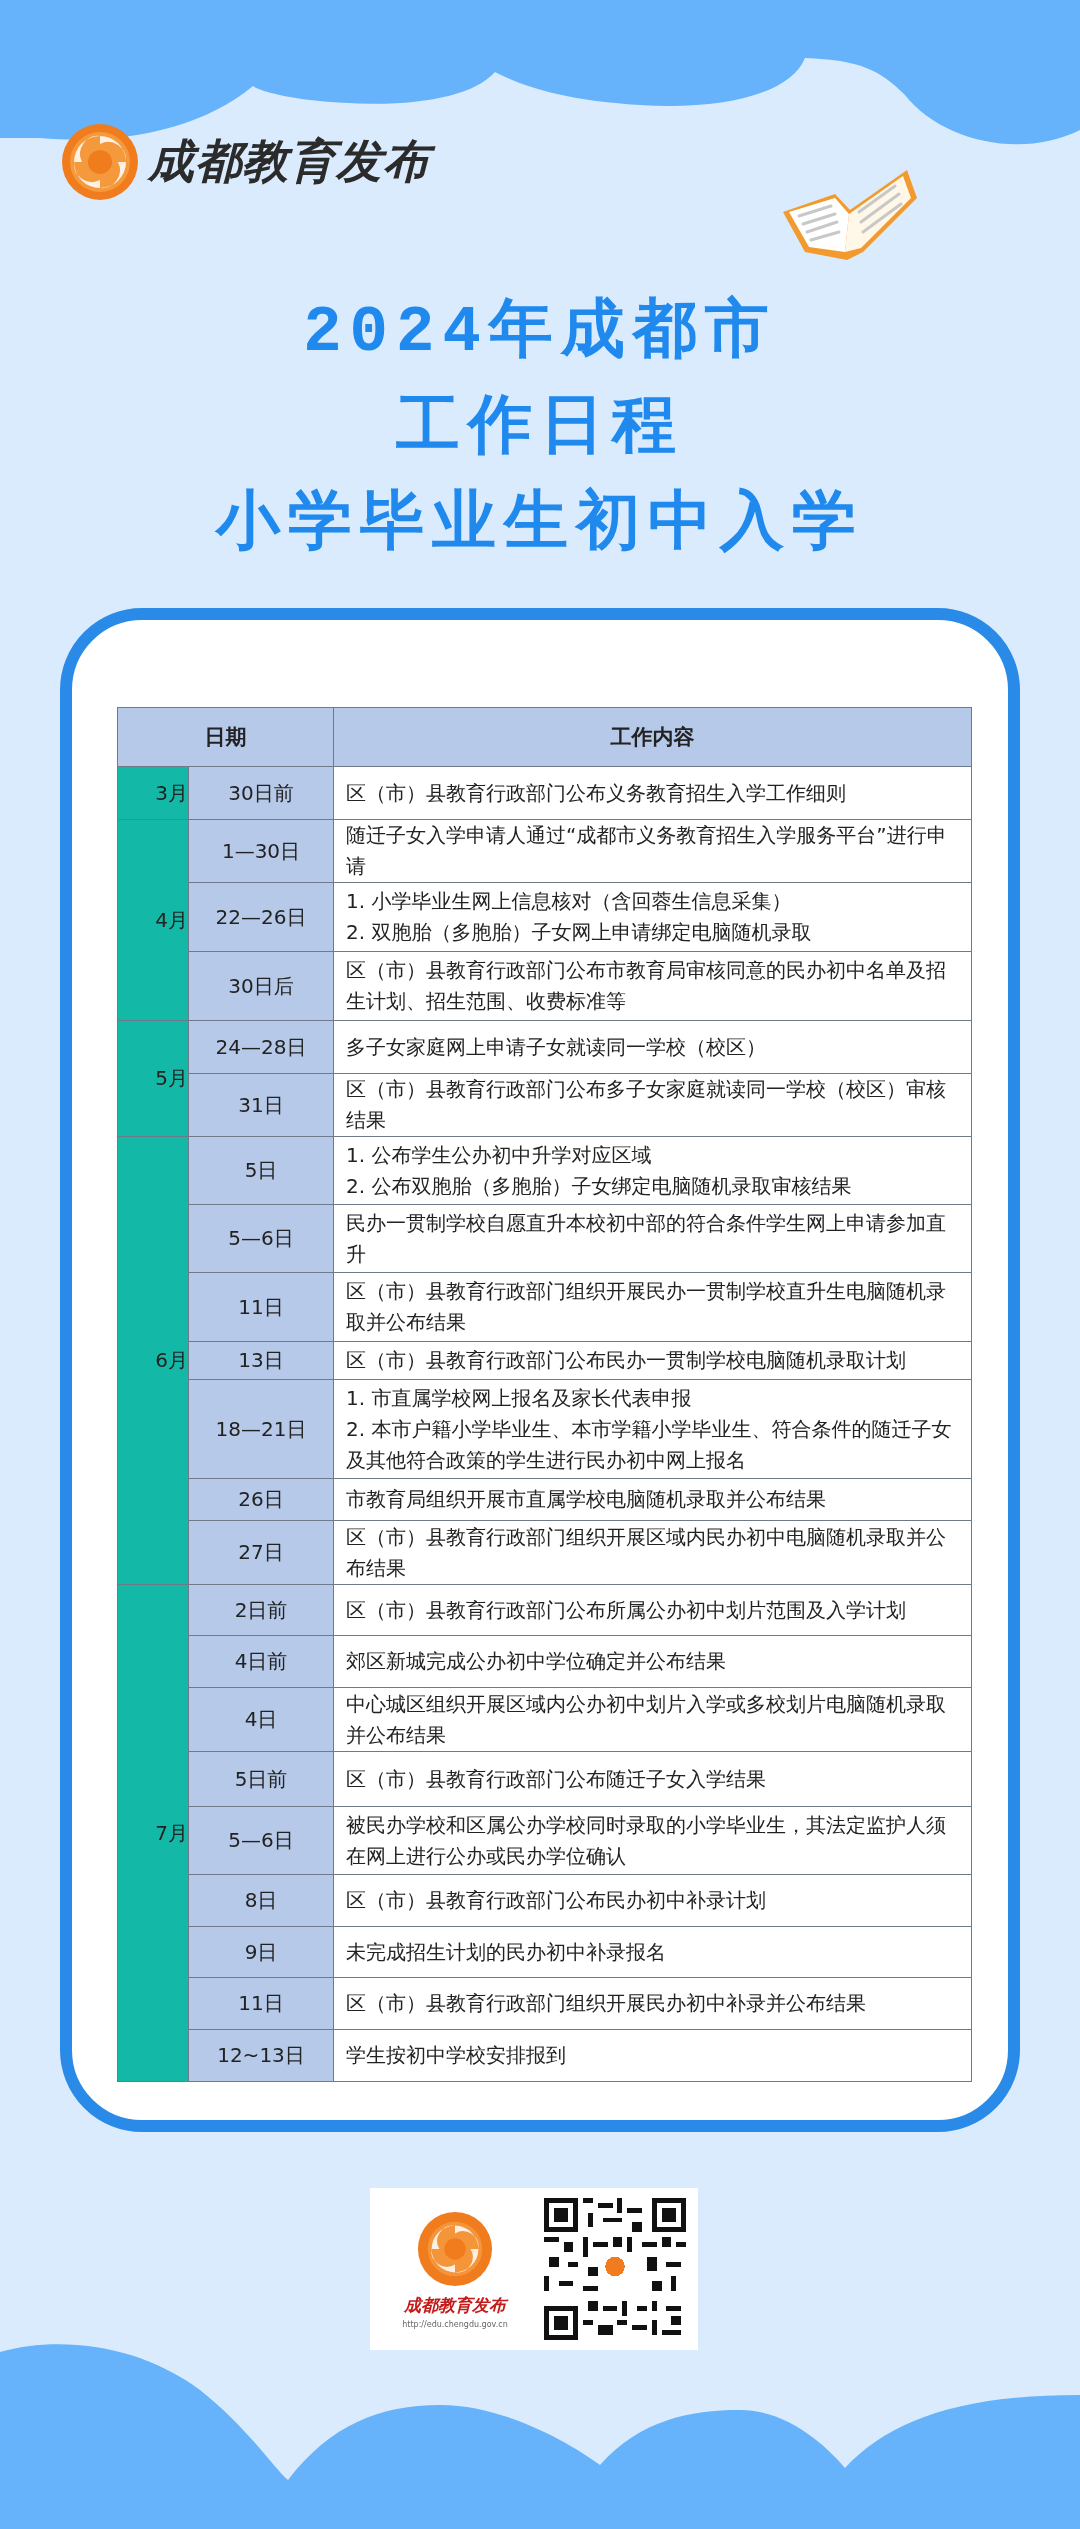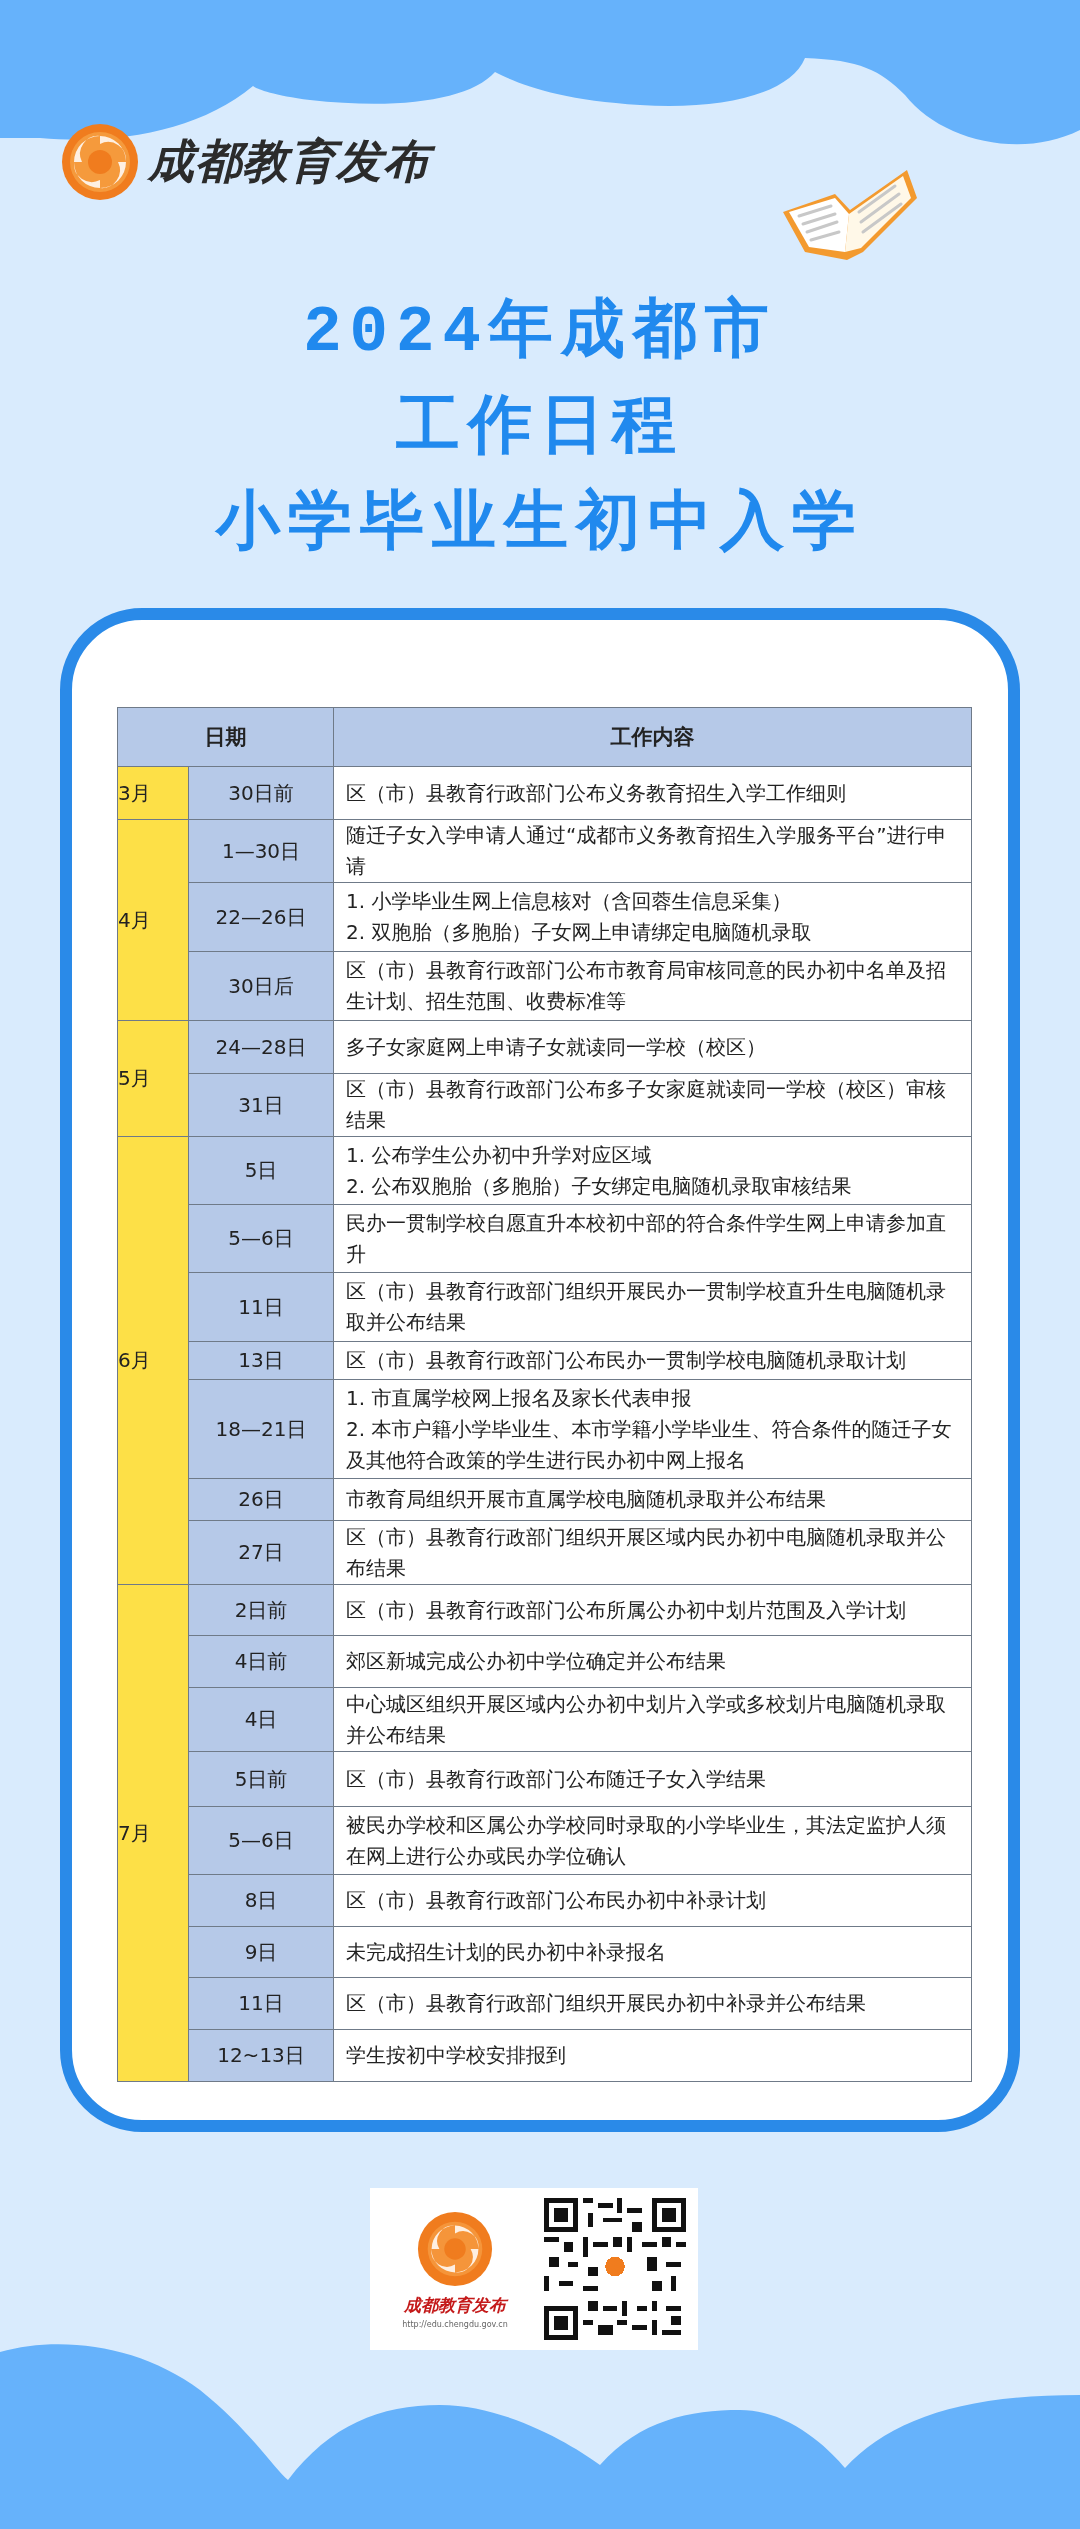--- a/index.html
+++ b/index.html
@@ -10,21 +10,21 @@
   .brand { position:absolute; left:60px; top:122px; display:flex; align-items:center; }
   .brand-logo { width:80px; height:80px; }
   .brand-name { margin-left:8px; font-size:46px; font-weight:bold; font-style:italic; color:#2b2b2b; letter-spacing:1px; }
   .book { position:absolute; left:775px; top:152px; width:150px; height:115px; }
   .title { position:absolute; left:0; top:285px; width:1080px; text-align:center; color:#2089ee; font-weight:bold; font-family:Liberation Mono, monospace; }
   .title .line { font-size:64px; line-height:96px; letter-spacing:8px; }
   .card { position:absolute; left:60px; top:608px; width:960px; height:1524px; background:#fff; border:12px solid #2a8ae8; border-radius:82px; }
   table { position:absolute; left:117px; top:707px; width:855px; border-collapse:collapse; font-family:"DejaVu Sans",sans-serif; }
   td, th { border:1.5px solid #6f7a88; font-size:20px; }
   th { background:#b6c9e8; font-weight:bold; height:59px; font-size:21px; }
-  td.m { background:#fde047; width:71px; text-align:left; }
+  td.m { background:#14b8a6; width:71px; text-align:right; }
   td.d { background:#b6c9e8; width:145px; text-align:center; }
   td.c { background:#fff; text-align:left; padding:0 10px 0 12px; line-height:31px; }
   td.c .ln { display:block; }
   .footer-card { position:absolute; left:370px; top:2188px; width:328px; height:162px; background:#fff; display:flex; align-items:center; padding:0 12px; }
   .f-logo { width:150px; display:flex; flex-direction:column; align-items:center; }
   .f-logo-img { width:78px; height:78px; }
   .f-name { font-size:17px; font-weight:bold; font-style:italic; color:#c41a1a; margin-top:6px; }
   .f-url { font-size:8px; color:#666; margin-top:3px;text-align:center; }
   .qr { width:146px; height:146px; margin-left:16px; position:relative; }
 </style>

